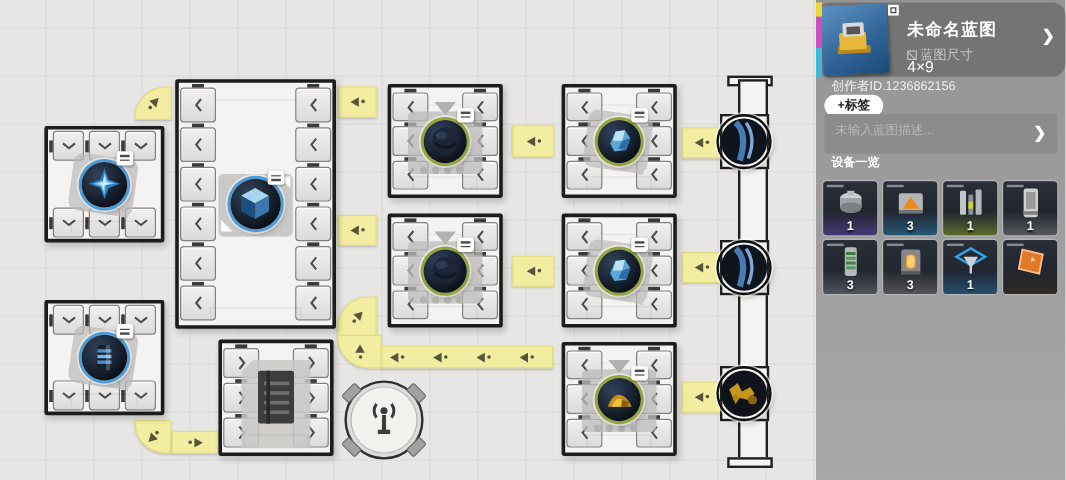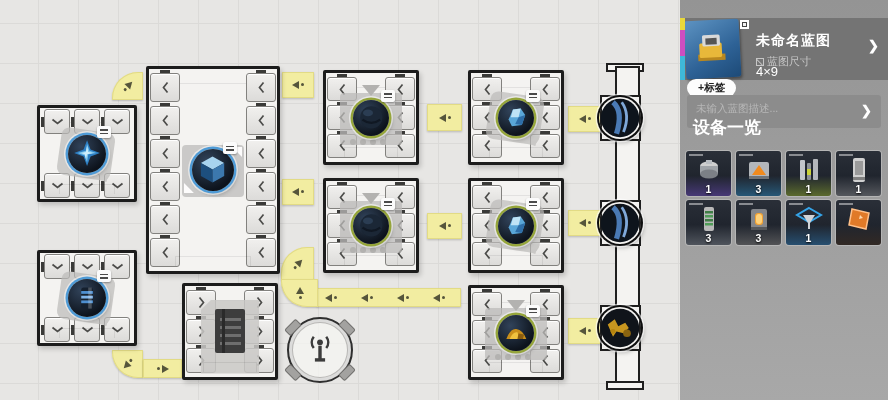--- a/index.html
+++ b/index.html
@@ -64,41 +64,41 @@
 
   #antenna { position:absolute; left:287px; top:317px; width:66px; height:66px; z-index:2;
              border:2.5px solid #2f2f2f; border-radius:50%; background:rgba(246,245,243,.75);
              box-shadow:inset 0 0 0 3px rgba(255,255,255,.5), inset 0 0 0 4px #b9b8b6;
              display:flex; align-items:center; justify-content:center; }
   .stub { position:absolute; width:16px; height:9px; background:#a3a2a0; border:1px solid #6f6e6c; border-radius:2px; }
 
   
   #sb { position:absolute; left:680px; top:0; width:208px; height:400px;
         background:linear-gradient(180deg,#949494 0%,#9d9d9d 45%,#a8a8a8 100%); color:#fff; }
-  #sb-header { position:absolute; left:0; top:18px; width:208px; height:62px; background:#747474; }
+  #sb-header { position:absolute; left:0; top:2px; width:208px; height:62px; background:#747474;border-radius:11px; }
   #thumb { position:absolute; left:5px; top:2px; width:55px; height:58px; border-radius:3px;
            background:linear-gradient(150deg,#5d93c2 0%,#2e6296 60%,#1d4a77 100%);
            transform:rotate(-3deg); display:flex; align-items:center; justify-content:center;
            box-shadow:1px 2px 3px rgba(0,0,0,.4); }
   #thumb svg { width:70%; height:70%; }
   .strip { position:absolute; left:0; width:5px; z-index:5; }
   #badge { position:absolute; left:60px; top:2px; width:9px; height:9px; background:#f2f2f2;
            box-shadow:inset 0 0 0 2px #fff, inset 0 0 0 3px #444; z-index:6; }
   #title { position:absolute; left:76px; top:14px; font-size:14px; font-weight:bold; letter-spacing:1px; }
   .chev  { position:absolute; color:#fff; font-size:13px; font-weight:bold; }
   #size-row { position:absolute; left:76px; top:36px; font-size:11px; color:#c6c6c6; display:flex; align-items:center; gap:3px;text-align:right; }
   #size-icon { width:8px; height:8px; border:1px solid #c6c6c6; position:relative; display:inline-block; }
   #size-icon::after { content:''; position:absolute; left:0; top:0; width:8px; height:1px; background:#c6c6c6; transform:rotate(45deg); transform-origin:0 0; }
   #size-val { position:absolute; left:76px; top:46px; font-size:13px; color:#fff; }
   #creator { position:absolute; left:13px; top:65px; font-size:10.5px; color:#efefef; }
   #tagbtn { position:absolute; left:7px; top:79px; background:#fdfdfd; color:#222; font-size:10.5px;
             padding:2px 11px; border-radius:9px; border:none; font-weight:bold; }
   #descbox { position:absolute; left:7px; top:95px; width:194px; height:33px; background:#8c8c8c; border-radius:3px; }
   #desc-ph { position:absolute; left:9px; top:7px; font-size:10.5px; color:#b7b7b7; }
-  #sec-title { position:absolute; left:13px; top:116px; font-size:17px; font-weight:bold; color:#fff; }
+  #sec-title { position:absolute; left:13px; top:128px; font-size:10px; font-weight:bold; color:#fff; }
   #devgrid { position:absolute; left:6px; top:151px; width:197px; display:grid;
              grid-template-columns:repeat(4,45px); grid-auto-rows:45px; gap:4px 5px; }
   .tile { position:relative; border-radius:3px; box-shadow:0 0 0 1px #b5b5b5; overflow:hidden;
           display:flex; align-items:center; justify-content:center; }
   .tile::before { content:''; position:absolute; left:3px; top:3px; width:14px; height:2px; background:rgba(255,255,255,.45); }
   .tile svg { width:28px; height:28px; margin-top:-4px; }
   .tcount { position:absolute; bottom:1px; left:0; right:0; text-align:center; font-size:10.5px;
             font-weight:bold; color:#fff; text-shadow:0 1px 2px #000; }
 </style>
 </head>
@@ -706,20 +706,21 @@
       <div id="badge"></div>
       <div id="title">未命名蓝图</div>
       <div class="chev" style="right:9px;top:20px">❯</div>
       <div id="size-row">
         <span id="size-icon"></span>
         <span>蓝图尺寸</span>
       </div>
       <div id="size-val">4×9</div>
     </div>
 
+    <div id="creator">创作者ID.1236862156</div>
     <button id="tagbtn">+标签</button>
     <div id="descbox">
       <div id="desc-ph">未输入蓝图描述...</div>
       <div class="chev" style="right:9px;top:8px">❯</div>
     </div>
 
     <div id="sec-title">设备一览</div>
     <div id="devgrid">
         <div class="tile" style="background: linear-gradient(rgb(42, 47, 56) 0%, rgb(32, 37, 46) 55%, rgb(123, 82, 214) 160%);">
           <span><svg viewBox="0 0 28 28" style="width:28px;height:28px;margin-top:-4px">

